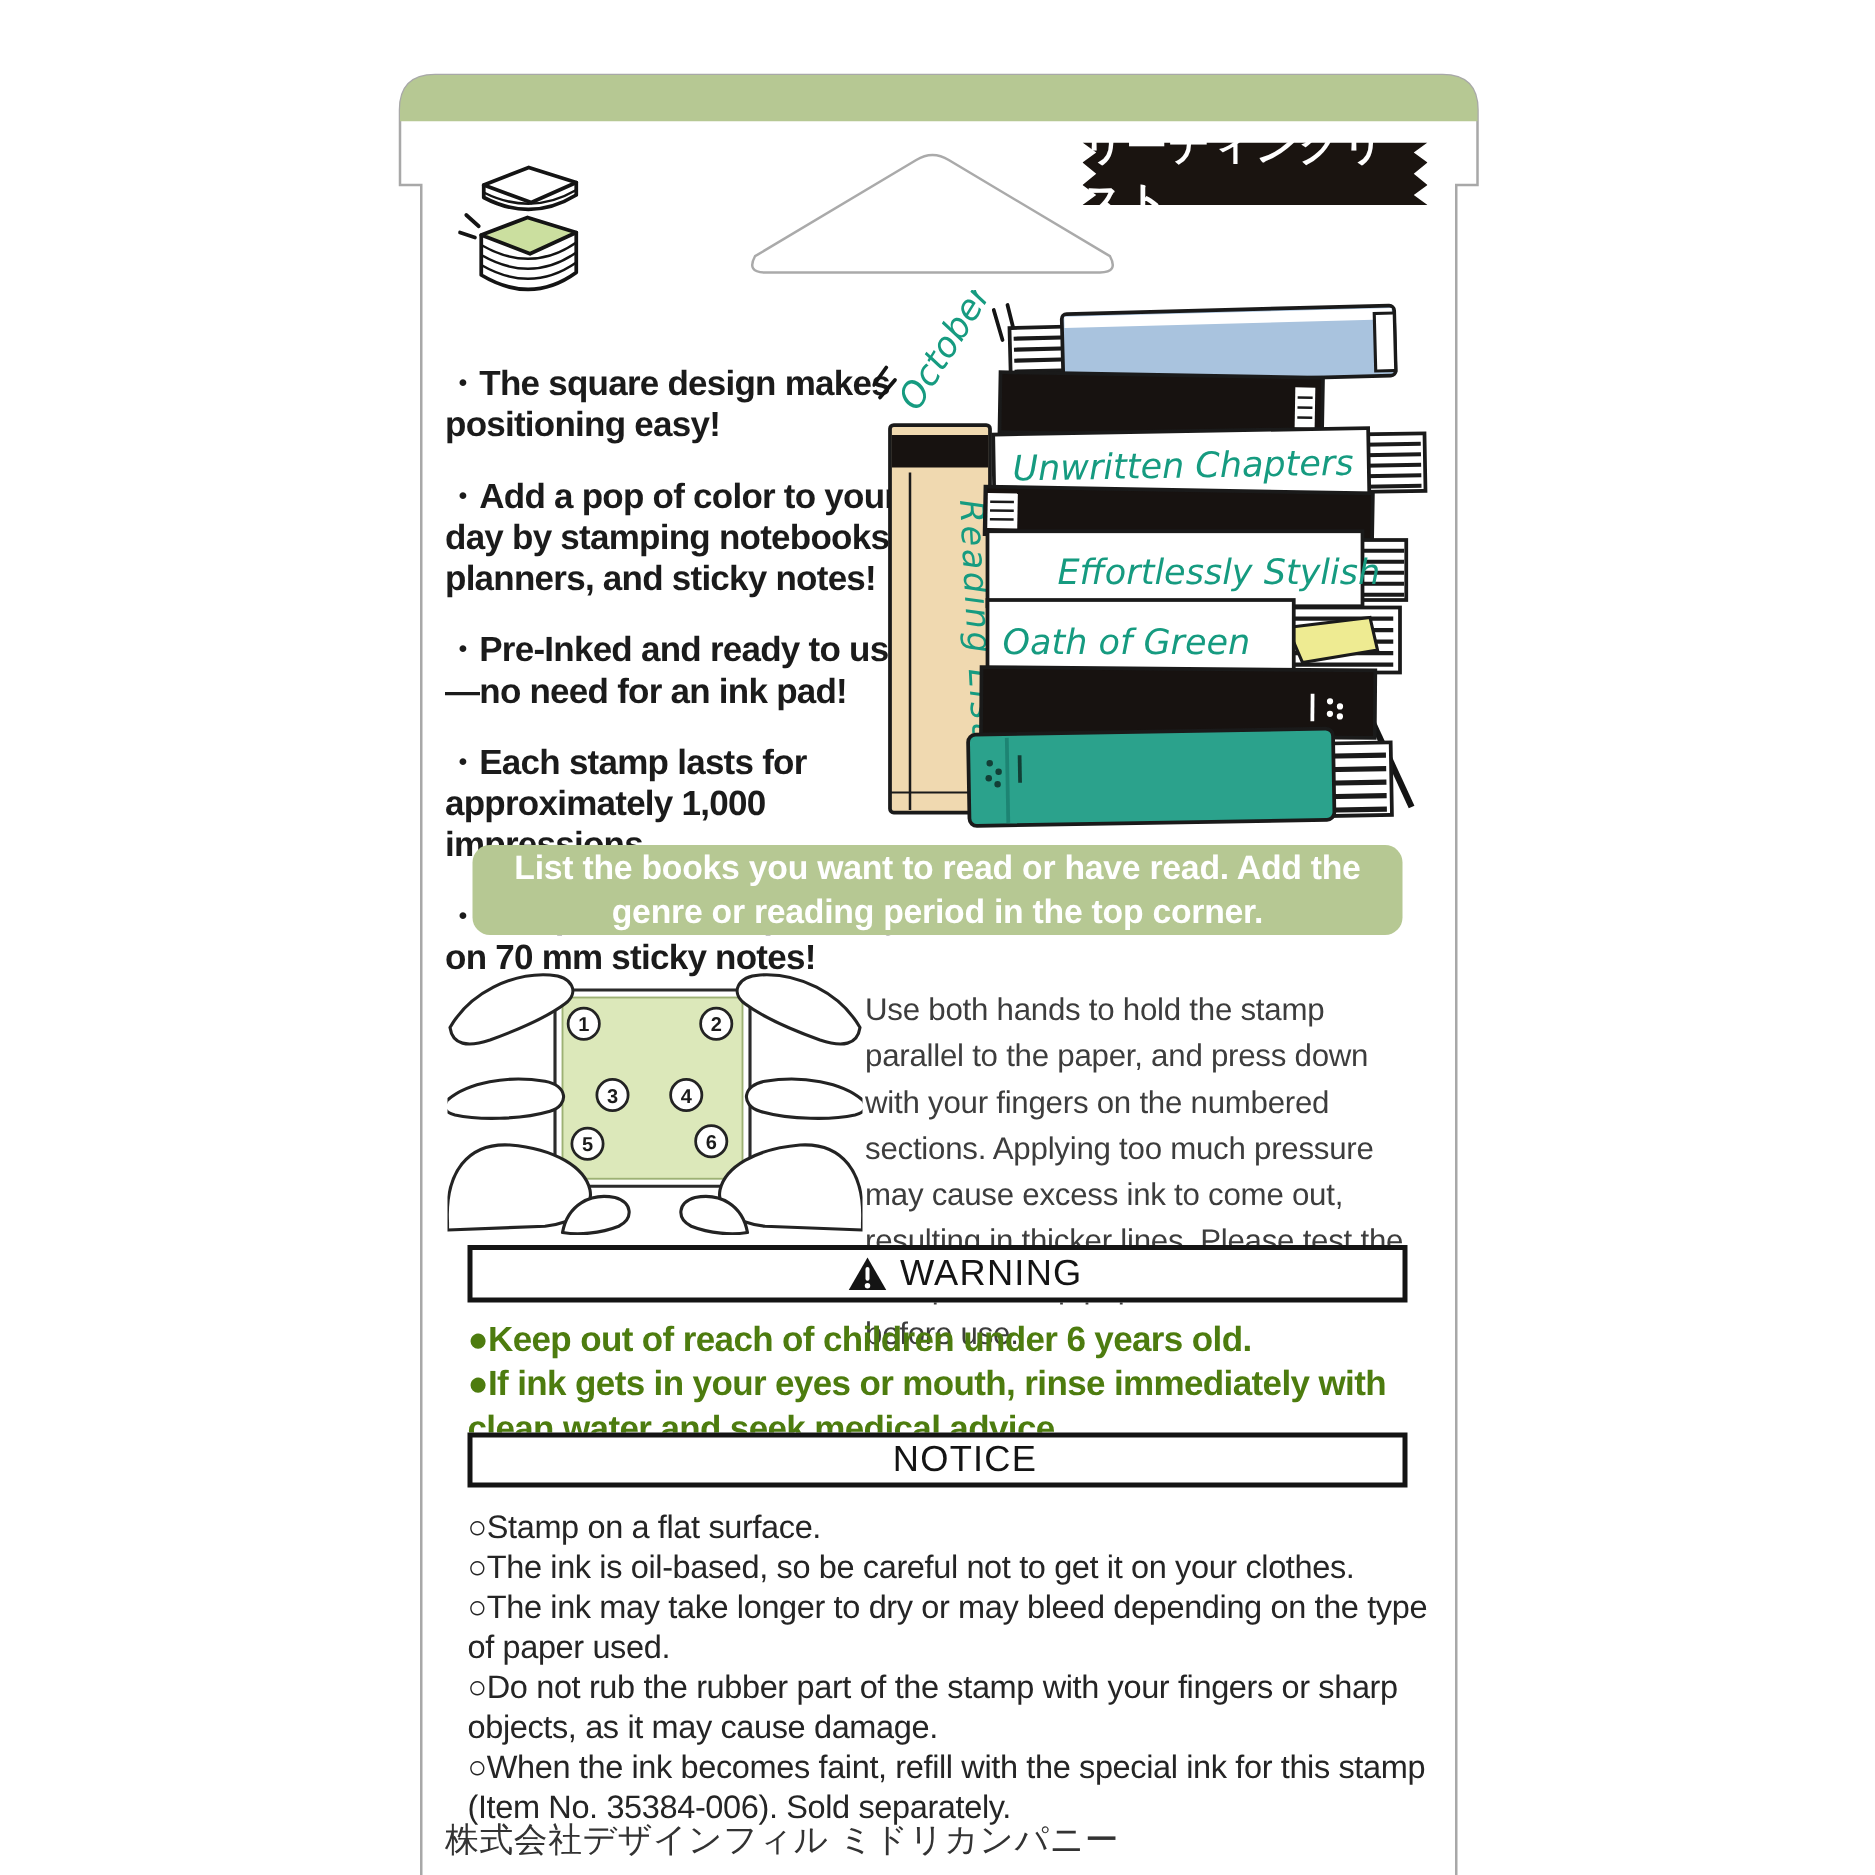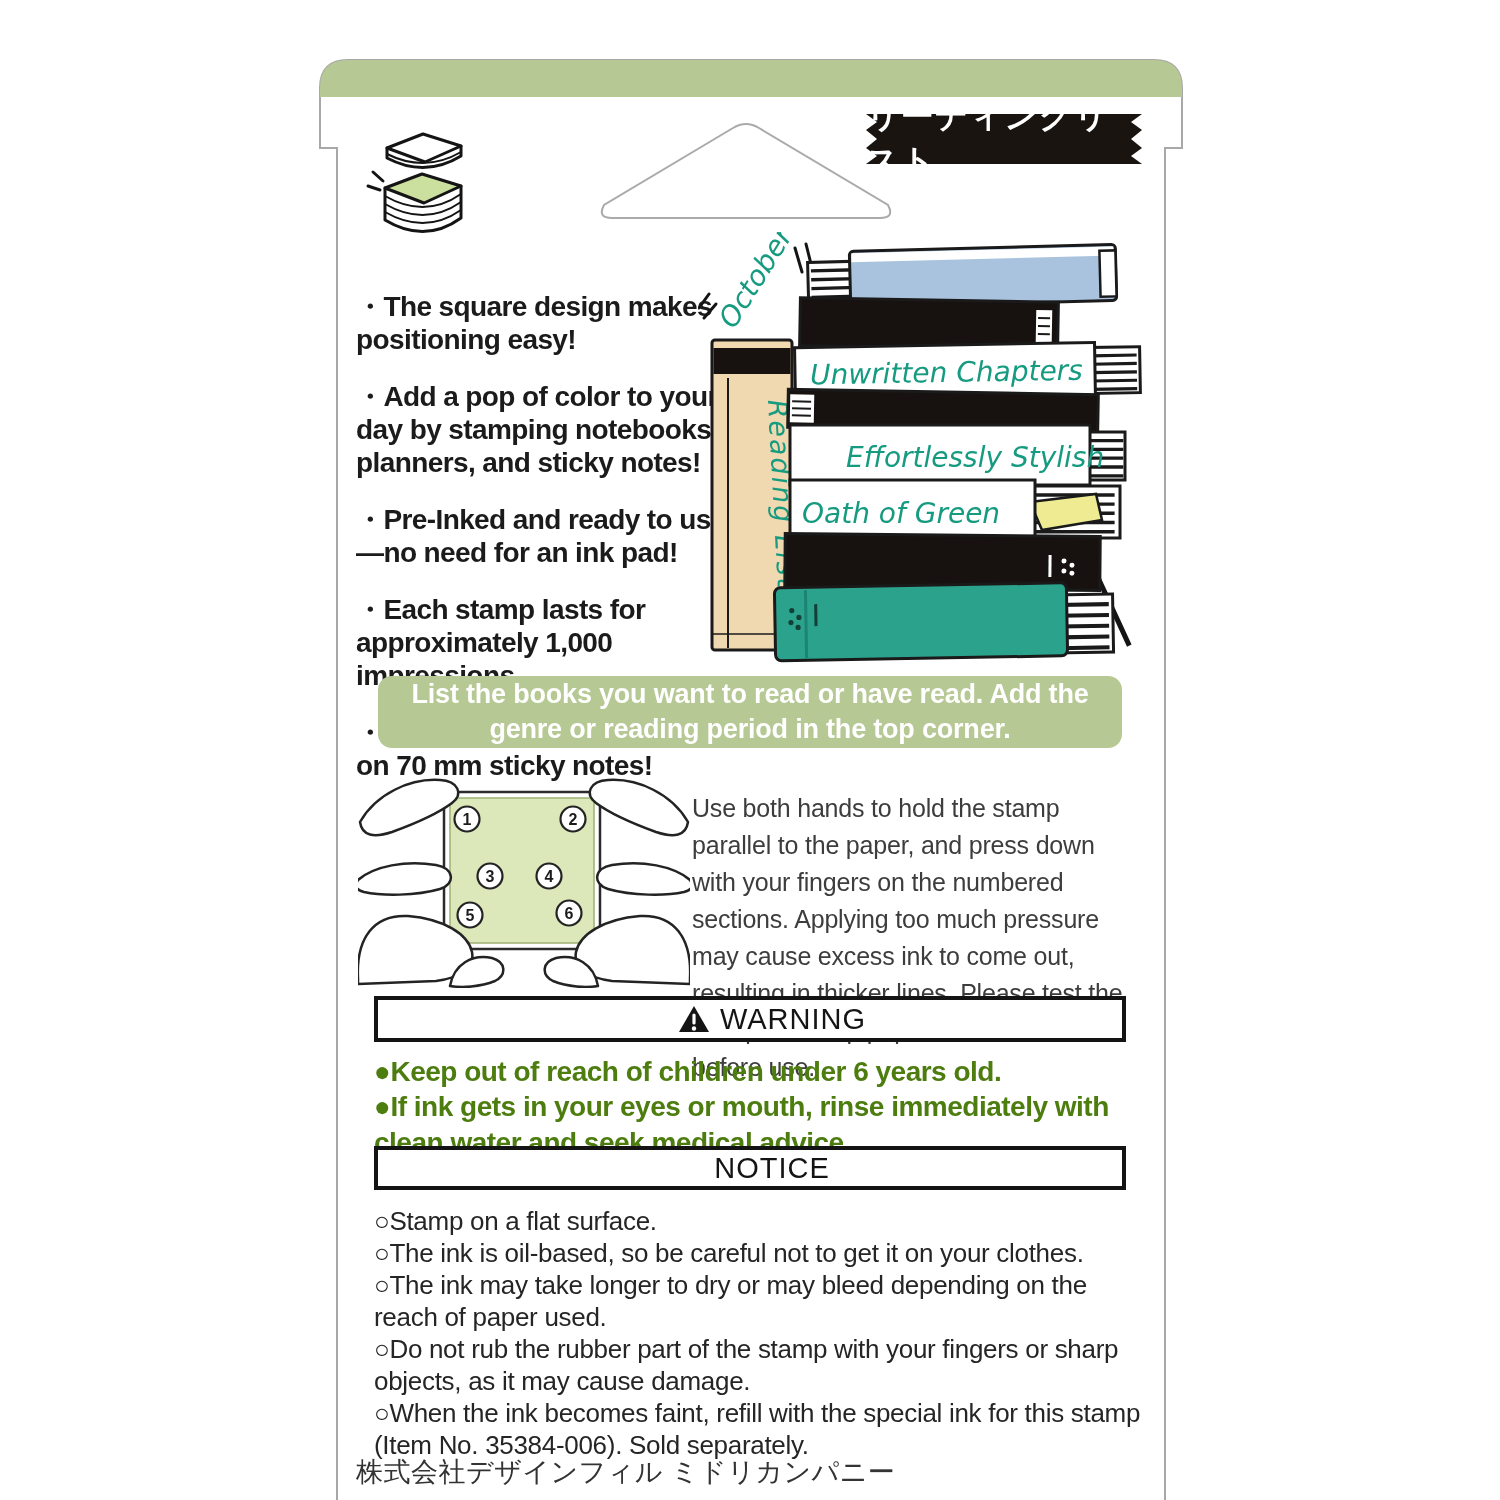--- a/index.html
+++ b/index.html
@@ -224,20 +224,20 @@
       <div class="warn-line">●Keep out of reach of children under 6 years old.</div>
       <div class="warn-line">●If ink gets in your eyes or mouth, rinse immediately with clean water and seek medical advice.</div>
     </div>
 
   <div class="abs hbox notice-box">
     <span class="hbox-label">NOTICE</span>
   </div>
   <div class="abs notice-list">
       <div class="notice-line">○Stamp on a flat surface.</div>
       <div class="notice-line">○The ink is oil-based, so be careful not to get it on your clothes.</div>
-      <div class="notice-line">○The ink may take longer to dry or may bleed depending on the reach of paper used.</div>
+      <div class="notice-line">○The ink may take longer to dry or may bleed depending on the type of paper used.</div>
       <div class="notice-line">○Do not rub the rubber part of the stamp with your fingers or sharp objects, as it may cause damage.</div>
       <div class="notice-line">○When the ink becomes faint, refill with the special ink for this stamp (Item No. 35384-006). Sold separately.</div>
     </div>
 
   <div class="abs footer">株式会社デザインフィル ミドリカンパニー</div>
 
 </div>
 
 </body></html>

